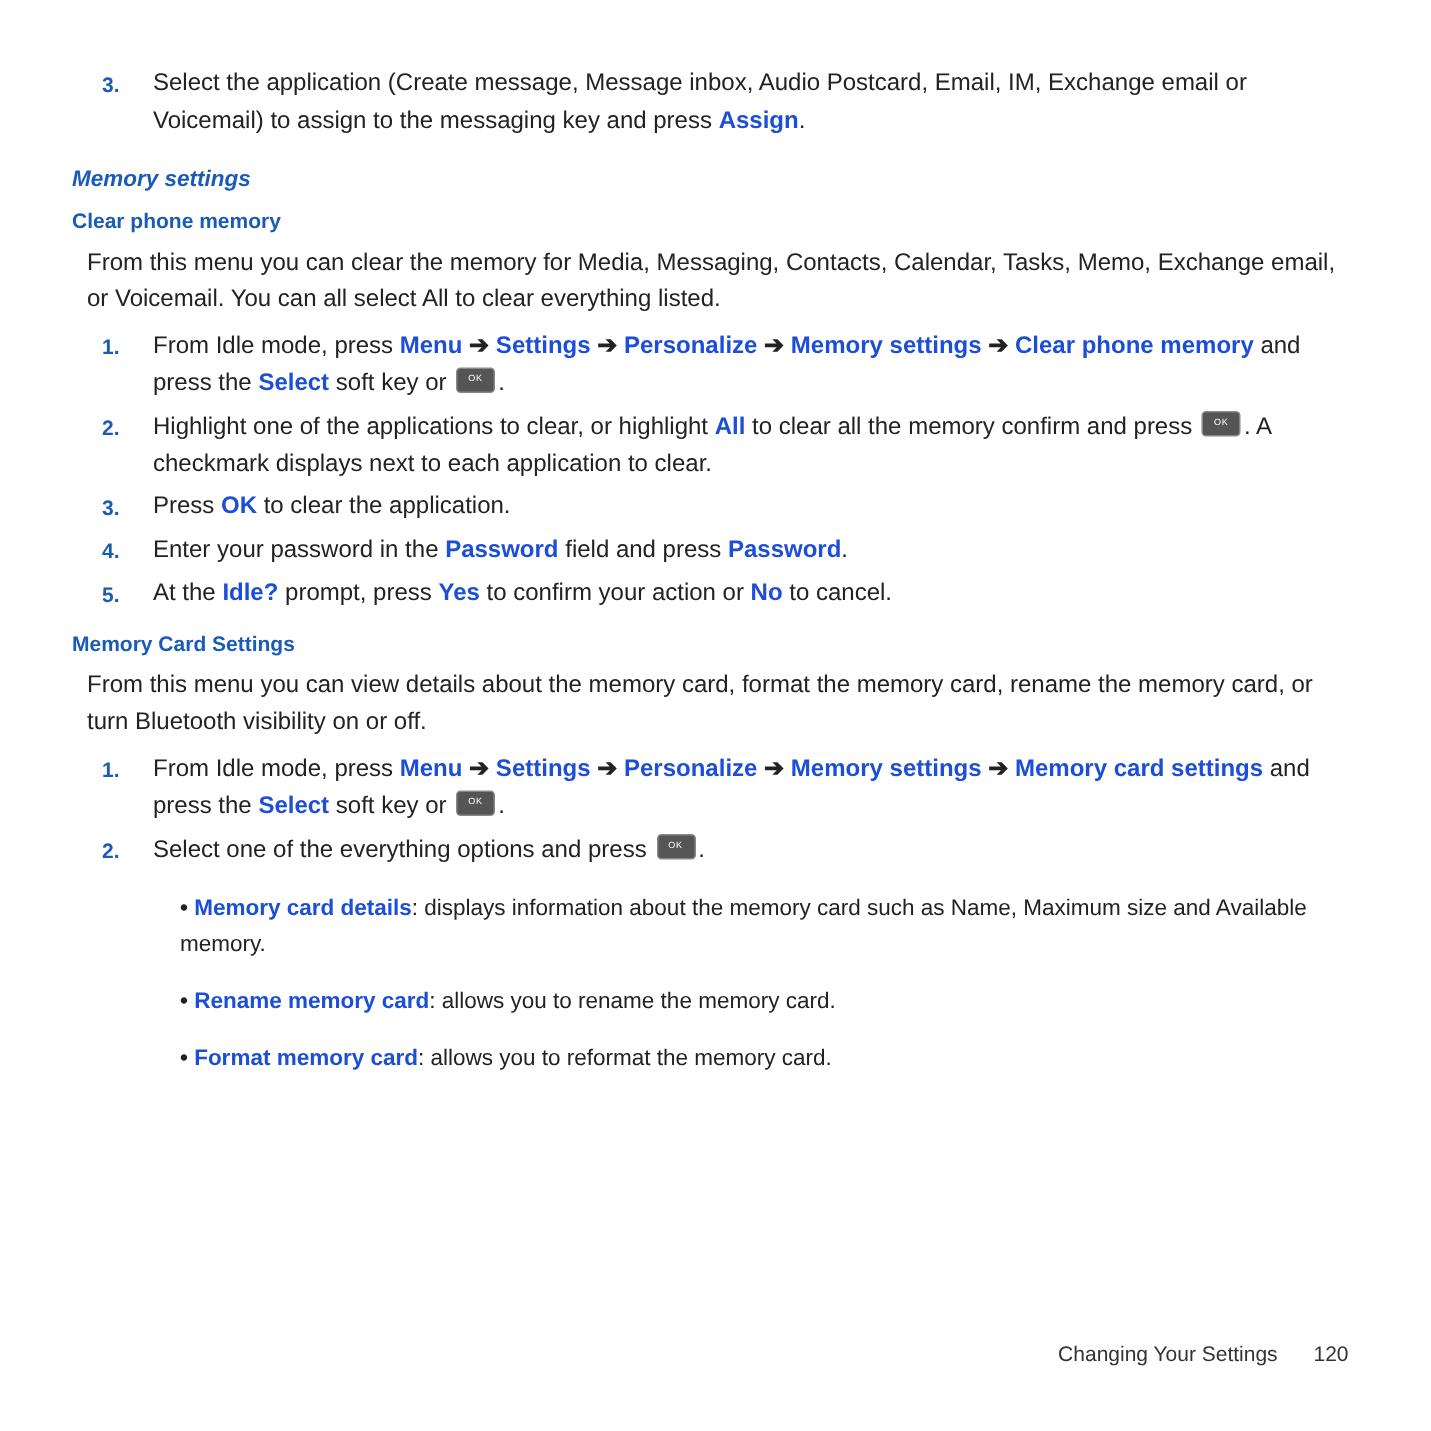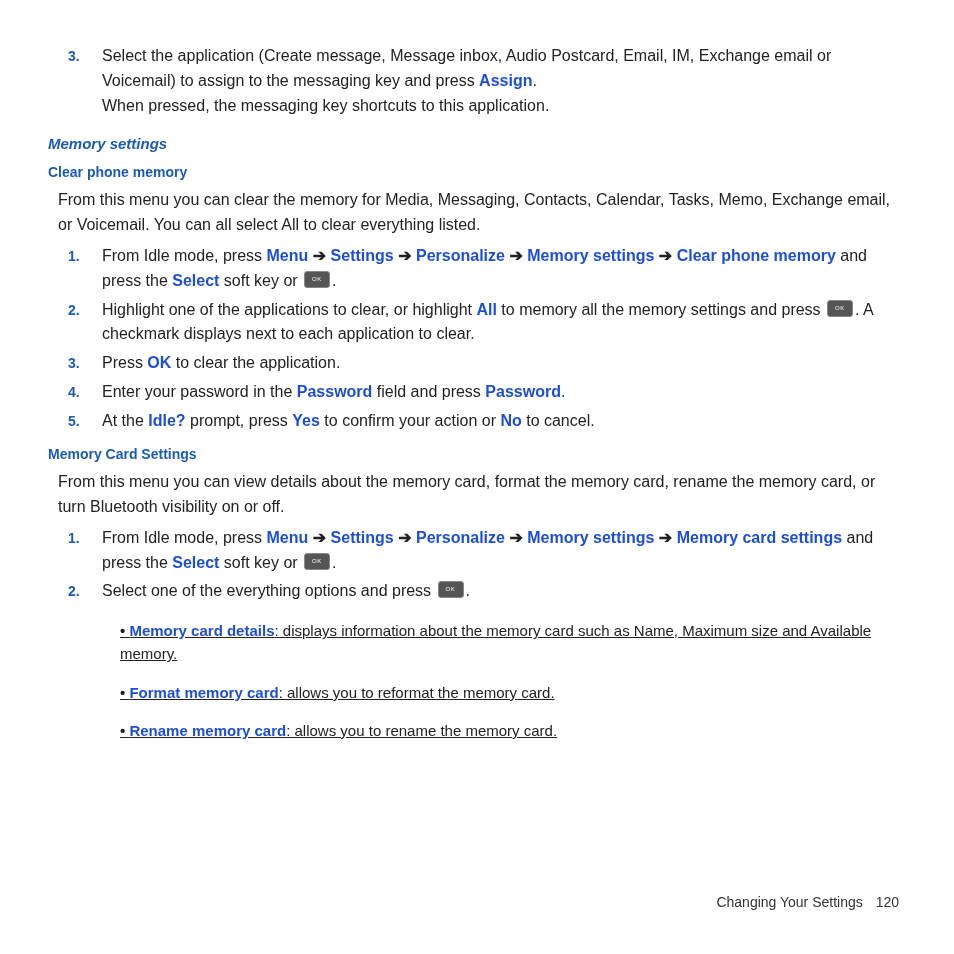--- a/index.html
+++ b/index.html
@@ -68,62 +68,60 @@
     left: 7px;
     letter-spacing: 0.5px;
   }
   .bullets {
     margin: 4px 0 0 18px;
     font-size: 15px;
     font-family: Arial, Helvetica, sans-serif;
   }
   .bullets .bl {
     margin: 15px 0;
-    text-decoration: underline;
   }
   .bullets .bl::before {
     content: "• ";
     font-weight: bold;
   }
   .narrow { font-stretch: condensed; font-size: 15px; }
   .footer {
     position: absolute;
     bottom: 40px;
     right: 55px;
     font-size: 14px;
     color: #333;
   }
-  .footer .pg { margin-left: 9px; }
+  .footer .pg { margin-left: 20px; }
 </style>
 </head>
 <body>
 
 <div class="num-item">
   <div class="num">3.</div>
   <div class="body">
     <span>Select the application (Create message, Message inbox, Audio Postcard, Email, IM, Exchange email or Voicemail) to assign to the messaging key and press </span><b>Assign</b><span>.</span><br>
-    <span>When pressed, the messaging key shortcuts to this application.</span>
   </div>
 </div>
 
 <div class="h-sub-italic">Memory settings</div>
 <div class="h-sub-blue">Clear phone memory</div>
 <div class="intro">From this menu you can clear the memory for Media, Messaging, Contacts, Calendar, Tasks, Memo, Exchange email, or Voicemail. You can all select All to clear everything listed.</div>
 
 <div class="num-item">
   <div class="num">1.</div>
   <div class="body">
     <span>From Idle mode, press </span><b>Menu</b><span class="arrow"> ➔ </span><b>Settings</b><span class="arrow"> ➔ </span><b>Personalize</b><span class="arrow"> ➔ </span><b>Memory settings</b><span class="arrow"> ➔ </span><b>Clear phone memory</b><span> and press the </span><b>Select</b><span> soft key or </span><span class="ok-btn"></span><span>.</span>
   </div>
 </div>
 
 <div class="num-item">
   <div class="num">2.</div>
   <div class="body">
-    <span>Highlight one of the applications to clear, or highlight </span><b>All</b><span> to memory all the memory settings and press </span><span class="ok-btn"></span><span>. A checkmark displays next to each application to clear.</span>
+    <span>Highlight one of the applications to clear, or highlight </span><b>All</b><span> to clear all the memory confirm and press </span><span class="ok-btn"></span><span>. A checkmark displays next to each application to clear.</span>
   </div>
 </div>
 
 <div class="num-item">
   <div class="num">3.</div>
   <div class="body">
     <span>Press </span><b>OK</b><span> to clear the application.</span>
   </div>
 </div>
 
@@ -150,22 +148,22 @@
     <span>From Idle mode, press </span><b>Menu</b><span class="arrow"> ➔ </span><b>Settings</b><span class="arrow"> ➔ </span><b>Personalize</b><span class="arrow"> ➔ </span><b>Memory settings</b><span class="arrow"> ➔ </span><b>Memory card settings</b><span> and press the </span><b>Select</b><span> soft key or </span><span class="ok-btn"></span><span>.</span>
   </div>
 </div>
 
 <div class="num-item">
   <div class="num">2.</div>
   <div class="body">
     <span>Select one of the everything options and press </span><span class="ok-btn"></span><span>.</span>
     <div class="bullets narrow">
       <div class="bl"><b>Memory card details</b><span>: displays information about the memory card such as Name, Maximum size and Available memory.</span></div>
+      <div class="bl"><b>Rename memory card</b><span>: allows you to rename the memory card.</span></div>
       <div class="bl"><b>Format memory card</b><span>: allows you to reformat the memory card.</span></div>
-      <div class="bl"><b>Rename memory card</b><span>: allows you to rename the memory card.</span></div>
     </div>
   </div>
 </div>
 
 <div class="footer">
   <span>Changing Your Settings</span>
   <span class="pg">120</span>
 </div>
 
 </body></html>

